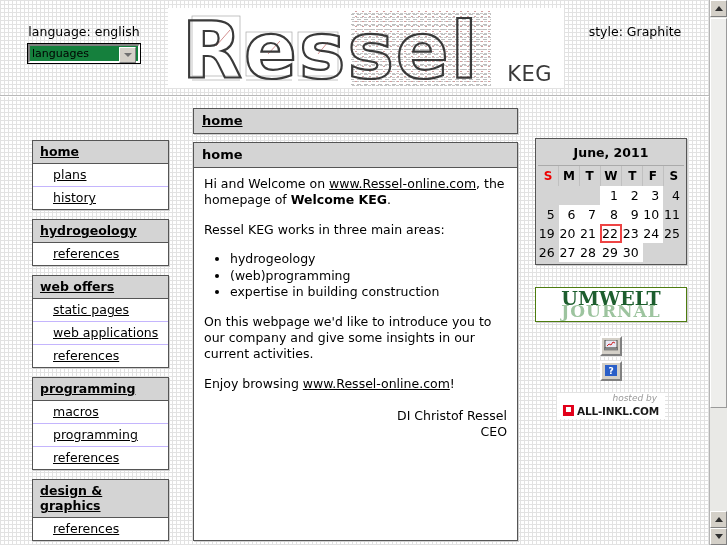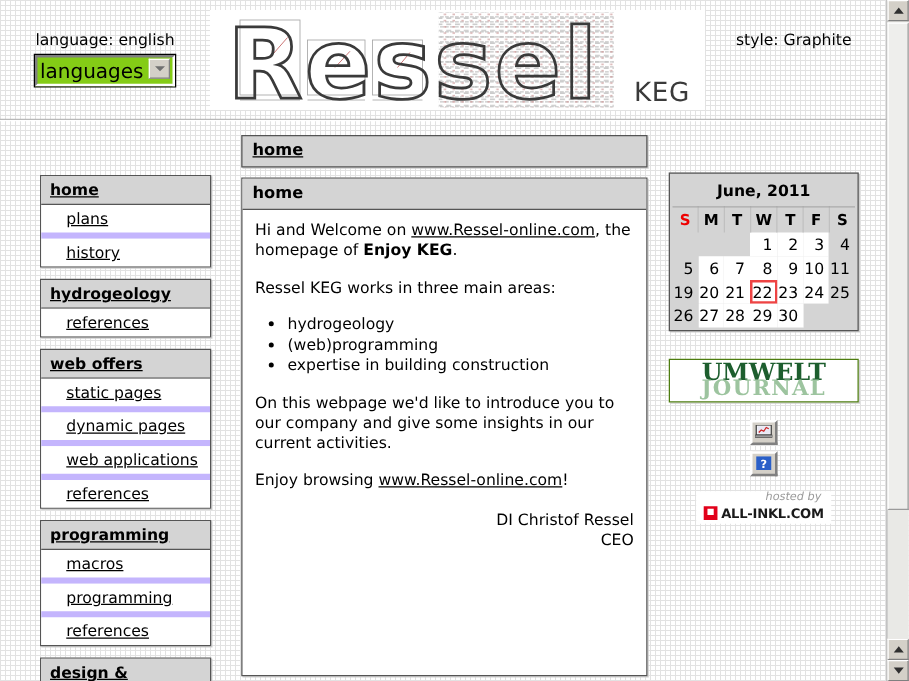--- a/index.html
+++ b/index.html
@@ -42,23 +42,23 @@
     margin-bottom: 5px;
   }
   .style-box {
     position: absolute;
     left: 576px; top: 24px;
     width: 118px;
     text-align: center;
   }
   select.retro {
     font-family: "DejaVu Sans", sans-serif;
-    font-size: 16px;
+    font-size: 11px;
     padding: 1px 2px;
-    background: #84cc16;
+    background: #15803d;
     border: 2px solid;
     border-color: #808080 #ffffff #ffffff #808080;
     box-shadow: 0 0 0 1px #000;
     width: 100%;
     -webkit-appearance: none;
     appearance: none;
     border-radius: 0;
     text-align: left;
   }
   .select-wrap { position: relative; display: block; }
@@ -123,21 +123,21 @@
     background: #d4d4d4;
     border-bottom: 1px solid #555;
     padding: 3px 7px 4px 7px;
     font-weight: bold;
     font-size: 12.5px;
   }
   .menu-head span { text-decoration: underline; }
   .menu-item {
     padding: 3px 7px 4px 20px;
     font-size: 12.5px;
-    border-bottom: 5px solid #c4b5fd;
+    border-bottom: 1px solid #c4b5fd;
     background: #ffffff;
   }
   .menu-item:last-child { border-bottom: none; }
   .menu-item span { text-decoration: underline; }
 
   
   .content {
     position: absolute;
     left: 193px; top: 12px;
     width: 325px;
@@ -435,21 +435,20 @@
           <div class="menu-item"><span>plans</span></div>
           <div class="menu-item"><span>history</span></div>
         </div>
         <div class="menu-group">
           <div class="menu-head"><span>hydrogeology</span></div>
           <div class="menu-item"><span>references</span></div>
         </div>
         <div class="menu-group">
           <div class="menu-head"><span>web offers</span></div>
           <div class="menu-item"><span>static pages</span></div>
-          <div class="menu-item"><span>dynamic pages</span></div>
           <div class="menu-item"><span>web applications</span></div>
           <div class="menu-item"><span>references</span></div>
         </div>
         <div class="menu-group">
           <div class="menu-head"><span>programming</span></div>
           <div class="menu-item"><span>macros</span></div>
           <div class="menu-item"><span>programming</span></div>
           <div class="menu-item"><span>references</span></div>
         </div>
         <div class="menu-group">
@@ -460,21 +459,21 @@
 
     <div class="content">
       <div class="crumb-bar">
         <span>home</span>
       </div>
 
       <div class="panel">
         <div class="panel-title">home</div>
         <div class="panel-body">
 
-          <p><span>Hi and Welcome on </span><a class="link" href="#">www.Ressel-online.com</a><span>, the homepage of </span><b>Enjoy KEG</b><span>.</span></p>
+          <p><span>Hi and Welcome on </span><a class="link" href="#">www.Ressel-online.com</a><span>, the homepage of </span><b>Welcome KEG</b><span>.</span></p>
 
           <p>Ressel KEG works in three main areas:</p>
 
           <ul>
             <li>hydrogeology</li>
             <li>(web)programming</li>
             <li>expertise in building construction</li>
           </ul>
 
           <p>On this webpage we'd like to introduce you to our company and give some insights in our current activities.</p>

